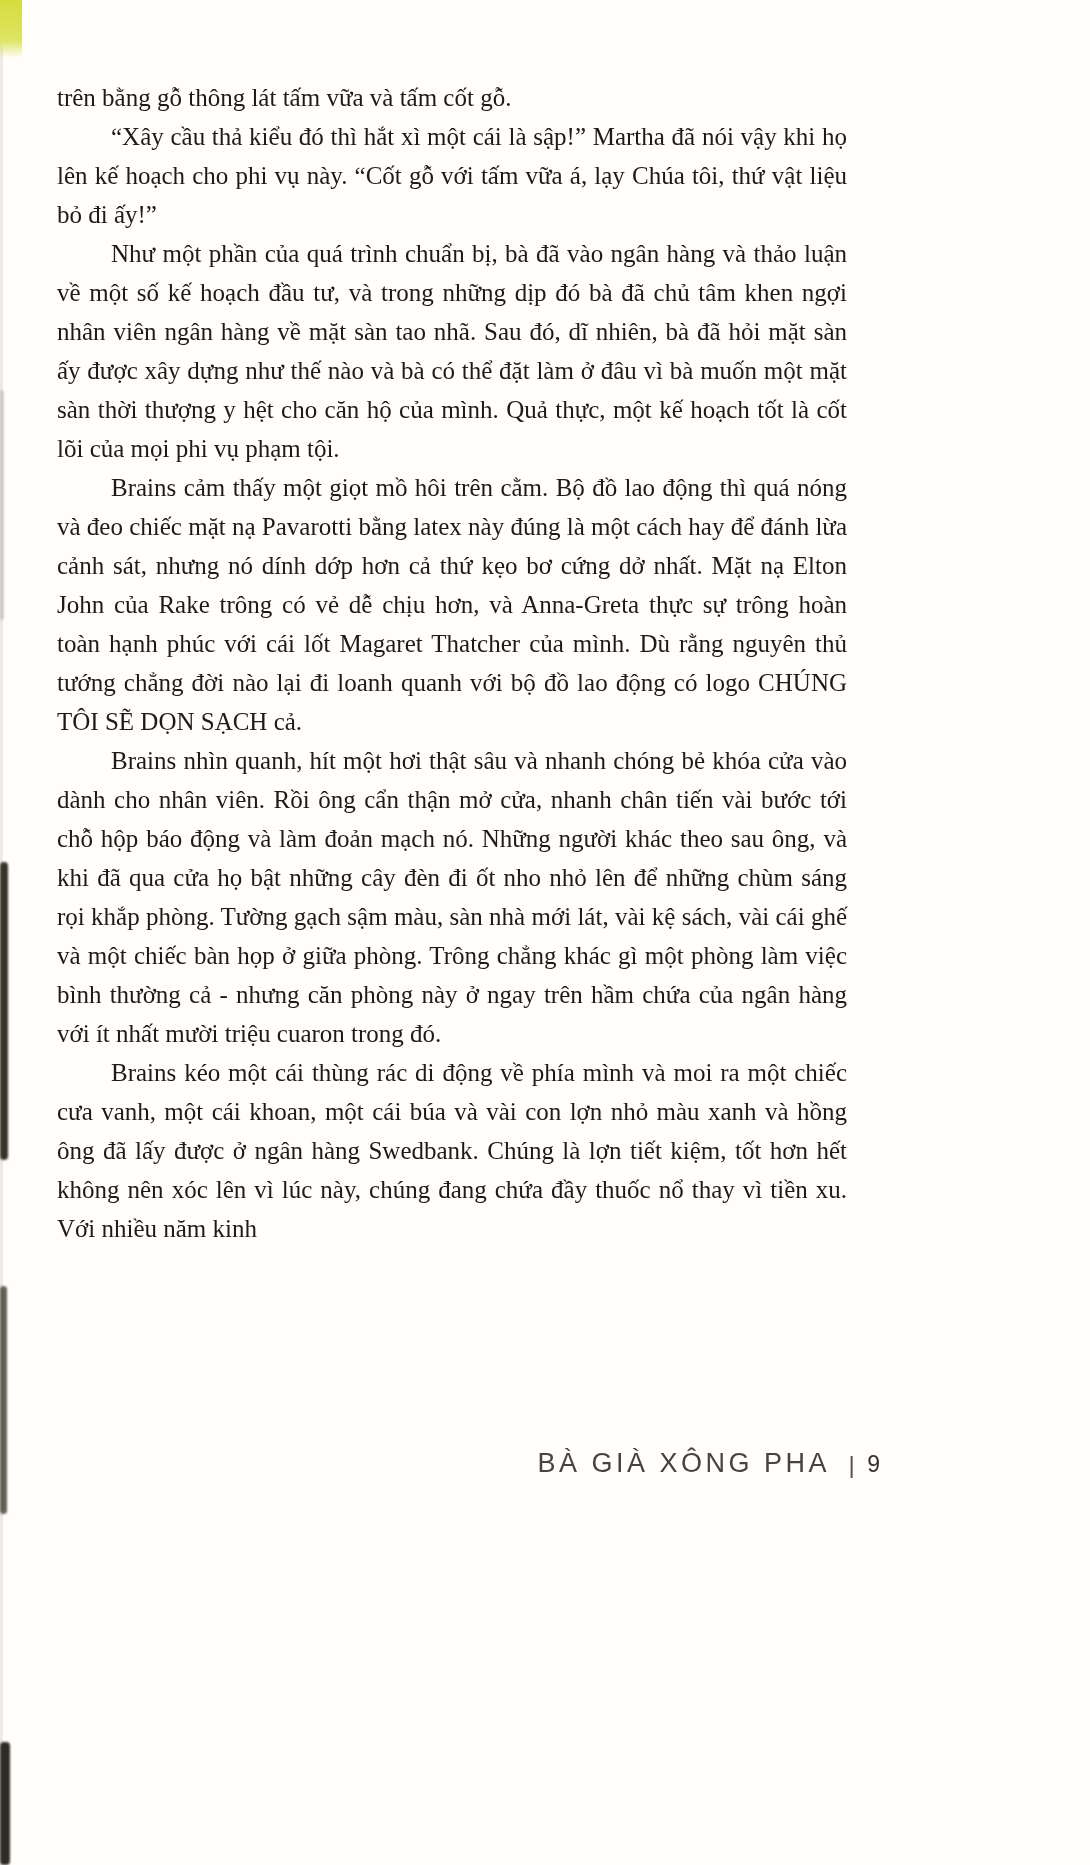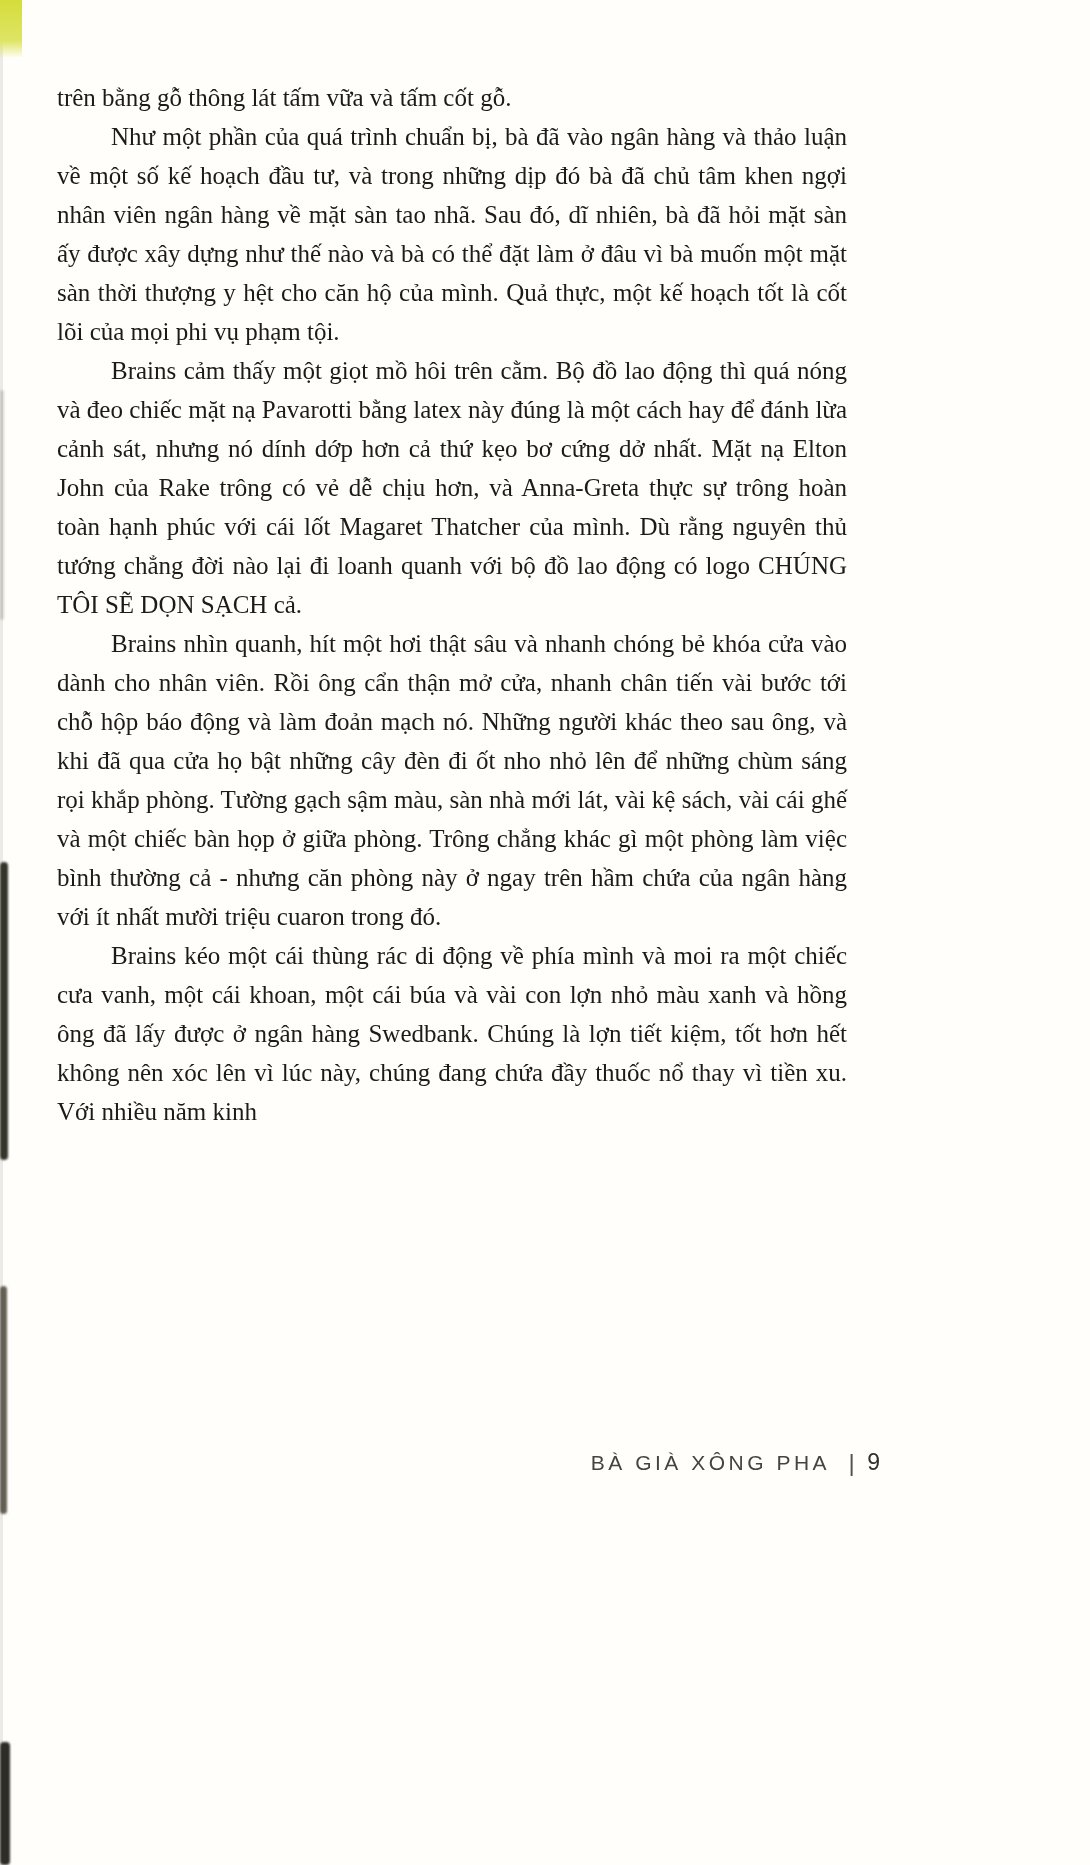--- a/index.html
+++ b/index.html
@@ -58,21 +58,21 @@
     position: absolute;
     top: 1448px;
     left: 57px;
     width: 823px;
     text-align: right;
     white-space: nowrap;
     color: #3d3b37;
     font-family: "Liberation Sans", "DejaVu Sans", sans-serif;
   }
   .running-title {
-    font-size: 21px;
+    font-size: 27px;
     letter-spacing: 3.5px;
     color: #47443f;
     text-align: center;
   }
   .footer-sep {
     display: inline-block;
     margin: 0 8px 0 14px;
     font-size: 24px;
     font-weight: 400;
     color: #55524c;
@@ -90,20 +90,21 @@
 
   <div class="edge-shade"></div>
   <div class="edge-yellow"></div>
   <div class="smudge smudge-1"></div>
   <div class="smudge smudge-2"></div>
   <div class="smudge smudge-3"></div>
   <div class="smudge smudge-4"></div>
 
   <main class="text-block">
     <p class="para continuation">trên bằng gỗ thông lát tấm vữa và tấm cốt gỗ.</p>
+    <p class="para">“Xây cầu thả kiểu đó thì hắt xì một cái là sập!” Martha đã nói vậy khi họ lên kế hoạch cho phi vụ này. “Cốt gỗ với tấm vữa á, lạy Chúa tôi, thứ vật liệu bỏ đi ấy!”</p>
     <p class="para">Như một phần của quá trình chuẩn bị, bà đã vào ngân hàng và thảo luận về một số kế hoạch đầu tư, và trong những dịp đó bà đã chủ tâm khen ngợi nhân viên ngân hàng về mặt sàn tao nhã. Sau đó, dĩ nhiên, bà đã hỏi mặt sàn ấy được xây dựng như thế nào và bà có thể đặt làm ở đâu vì bà muốn một mặt sàn thời thượng y hệt cho căn hộ của mình. Quả thực, một kế hoạch tốt là cốt lõi của mọi phi vụ phạm tội.</p>
     <p class="para">Brains cảm thấy một giọt mồ hôi trên cằm. Bộ đồ lao động thì quá nóng và đeo chiếc mặt nạ Pavarotti bằng latex này đúng là một cách hay để đánh lừa cảnh sát, nhưng nó dính dớp hơn cả thứ kẹo bơ cứng dở nhất. Mặt nạ Elton John của Rake trông có vẻ dễ chịu hơn, và Anna-Greta thực sự trông hoàn toàn hạnh phúc với cái lốt Magaret Thatcher của mình. Dù rằng nguyên thủ tướng chẳng đời nào lại đi loanh quanh với bộ đồ lao động có logo CHÚNG TÔI SẼ DỌN SẠCH cả.</p>
     <p class="para">Brains nhìn quanh, hít một hơi thật sâu và nhanh chóng bẻ khóa cửa vào dành cho nhân viên. Rồi ông cẩn thận mở cửa, nhanh chân tiến vài bước tới chỗ hộp báo động và làm đoản mạch nó. Những người khác theo sau ông, và khi đã qua cửa họ bật những cây đèn đi ốt nho nhỏ lên để những chùm sáng rọi khắp phòng. Tường gạch sậm màu, sàn nhà mới lát, vài kệ sách, vài cái ghế và một chiếc bàn họp ở giữa phòng. Trông chẳng khác gì một phòng làm việc bình thường cả - nhưng căn phòng này ở ngay trên hầm chứa của ngân hàng với ít nhất mười triệu cuaron trong đó.</p>
     <p class="para">Brains kéo một cái thùng rác di động về phía mình và moi ra một chiếc cưa vanh, một cái khoan, một cái búa và vài con lợn nhỏ màu xanh và hồng ông đã lấy được ở ngân hàng Swedbank. Chúng là lợn tiết kiệm, tốt hơn hết không nên xóc lên vì lúc này, chúng đang chứa đầy thuốc nổ thay vì tiền xu. Với nhiều năm kinh</p>
   </main>
 
   <footer class="footer">
     <span class="running-title">BÀ GIÀ XÔNG PHA</span>
     <span class="footer-sep">|</span>
     <span class="page-number">9</span>

